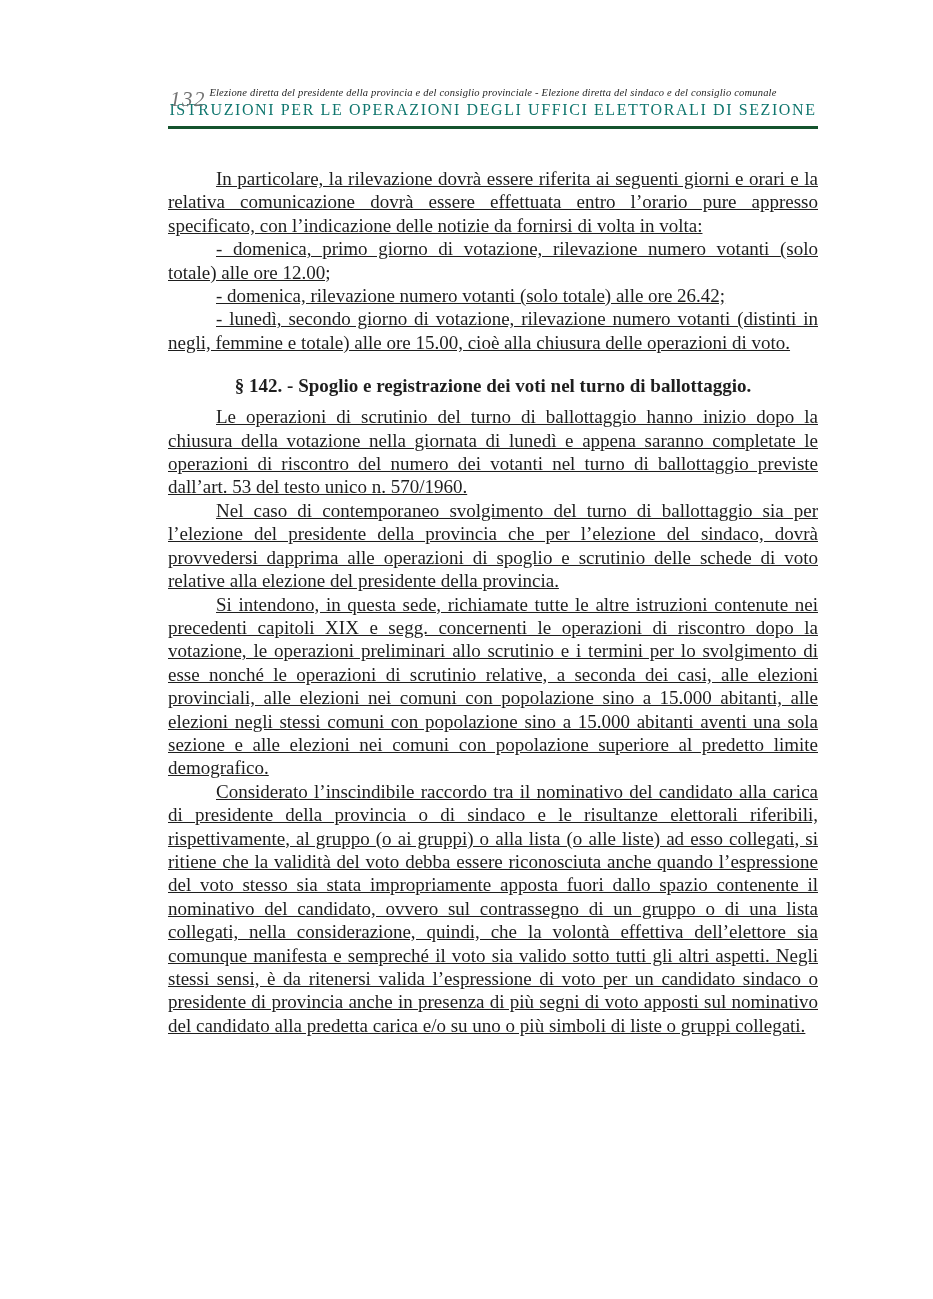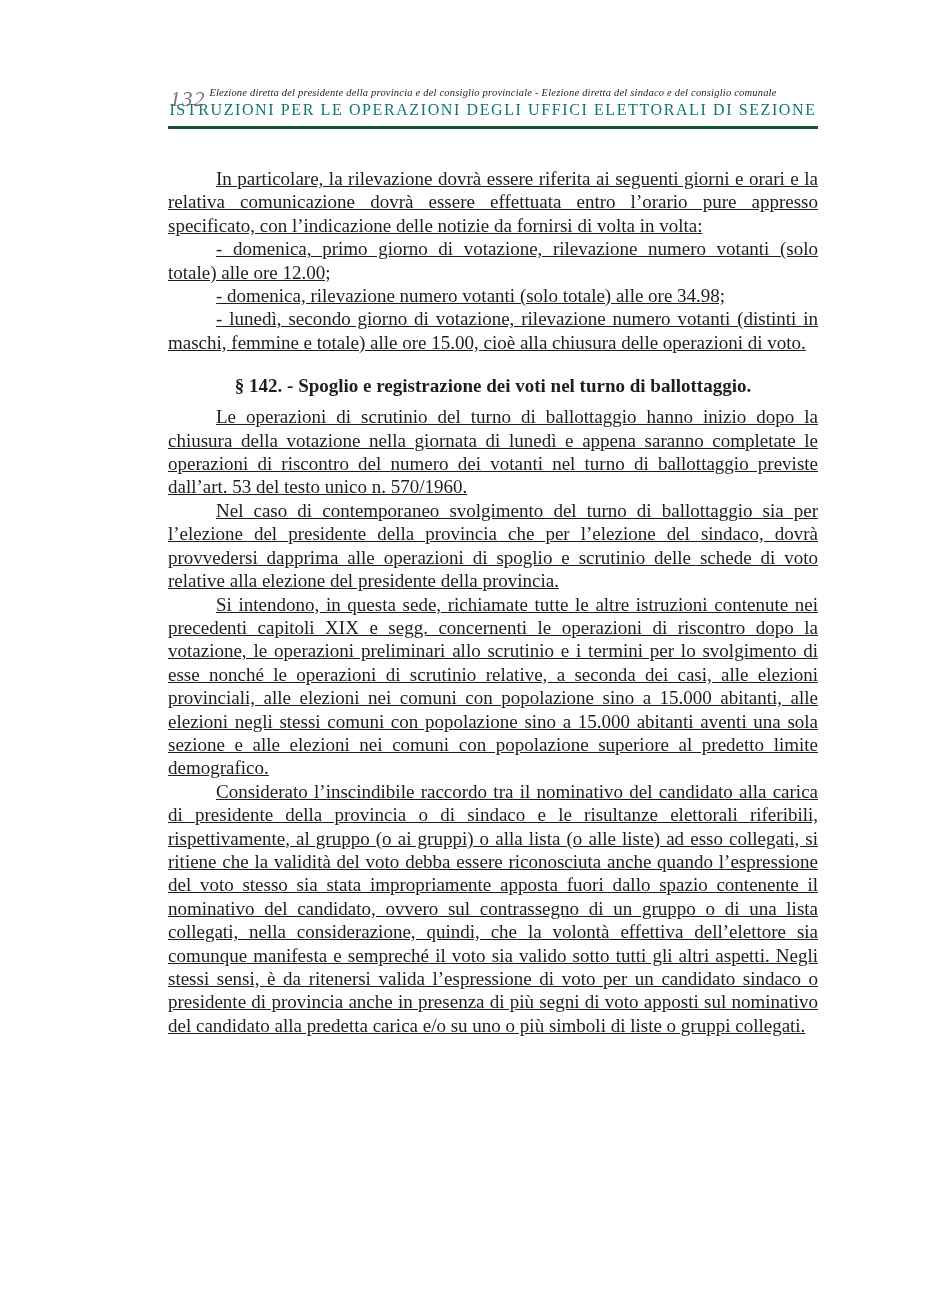--- a/index.html
+++ b/index.html
@@ -78,21 +78,21 @@
 
 <div class="page">
   <div class="header">
     <div class="running-title">Elezione diretta del presidente della provincia e del consiglio provinciale - Elezione diretta del sindaco e del consiglio comunale</div>
     <div class="section-title">ISTRUZIONI PER LE OPERAZIONI DEGLI UFFICI ELETTORALI DI SEZIONE</div>
     <div class="page-num">132</div>
   </div>
   <div class="content">
       <div class="paragraph">In particolare, la rilevazione dovrà essere riferita ai seguenti giorni e orari e la relativa comunicazione dovrà essere effettuata entro l’orario pure appresso specificato, con l’indicazione delle notizie da fornirsi di volta in volta:</div>
       <div class="paragraph">- domenica, primo giorno di votazione, rilevazione numero votanti (solo totale) alle ore 12.00;</div>
-      <div class="paragraph">- domenica, rilevazione numero votanti (solo totale) alle ore 34.98;</div>
-      <div class="paragraph">- lunedì, secondo giorno di votazione, rilevazione numero votanti (distinti in maschi, femmine e totale) alle ore 15.00, cioè alla chiusura delle operazioni di voto.</div>
+      <div class="paragraph">- domenica, rilevazione numero votanti (solo totale) alle ore 26.42;</div>
+      <div class="paragraph">- lunedì, secondo giorno di votazione, rilevazione numero votanti (distinti in negli, femmine e totale) alle ore 15.00, cioè alla chiusura delle operazioni di voto.</div>
       <div class="heading">§ 142. - Spoglio e registrazione dei voti nel turno di ballottaggio.</div>
       <div class="paragraph">Le operazioni di scrutinio del turno di ballottaggio hanno inizio dopo la chiusura della votazione nella giornata di lunedì e appena saranno completate le operazioni di riscontro del numero dei votanti nel turno di ballottaggio previste dall’art. 53 del testo unico n. 570/1960.</div>
       <div class="paragraph">Nel caso di contemporaneo svolgimento del turno di ballottaggio sia per l’elezione del presidente della provincia che per l’elezione del sindaco, dovrà provvedersi dapprima alle operazioni di spoglio e scrutinio delle schede di voto relative alla elezione del presidente della provincia.</div>
       <div class="paragraph">Si intendono, in questa sede, richiamate tutte le altre istruzioni contenute nei precedenti capitoli XIX e segg. concernenti le operazioni di riscontro dopo la votazione, le operazioni preliminari allo scrutinio e i termini per lo svolgimento di esse nonché le operazioni di scrutinio relative, a seconda dei casi, alle elezioni provinciali, alle elezioni nei comuni con popolazione sino a 15.000 abitanti, alle elezioni negli stessi comuni con popolazione sino a 15.000 abitanti aventi una sola sezione e alle elezioni nei comuni con popolazione superiore al predetto limite demografico.</div>
       <div class="paragraph">Considerato l’inscindibile raccordo tra il nominativo del candidato alla carica di presidente della provincia o di sindaco e le risultanze elettorali riferibili, rispettivamente, al gruppo (o ai gruppi) o alla lista (o alle liste) ad esso collegati, si ritiene che la validità del voto debba essere riconosciuta anche quando l’espressione del voto stesso sia stata impropriamente apposta fuori dallo spazio contenente il nominativo del candidato, ovvero sul contrassegno di un gruppo o di una lista collegati, nella considerazione, quindi, che la volontà effettiva dell’elettore sia comunque manifesta e sempreché il voto sia valido sotto tutti gli altri aspetti. Negli stessi sensi, è da ritenersi valida l’espressione di voto per un candidato sindaco o presidente di provincia anche in presenza di più segni di voto apposti sul nominativo del candidato alla predetta carica e/o su uno o più simboli di liste o gruppi collegati.</div>
     </div>
 </div>
 
 </body></html>

